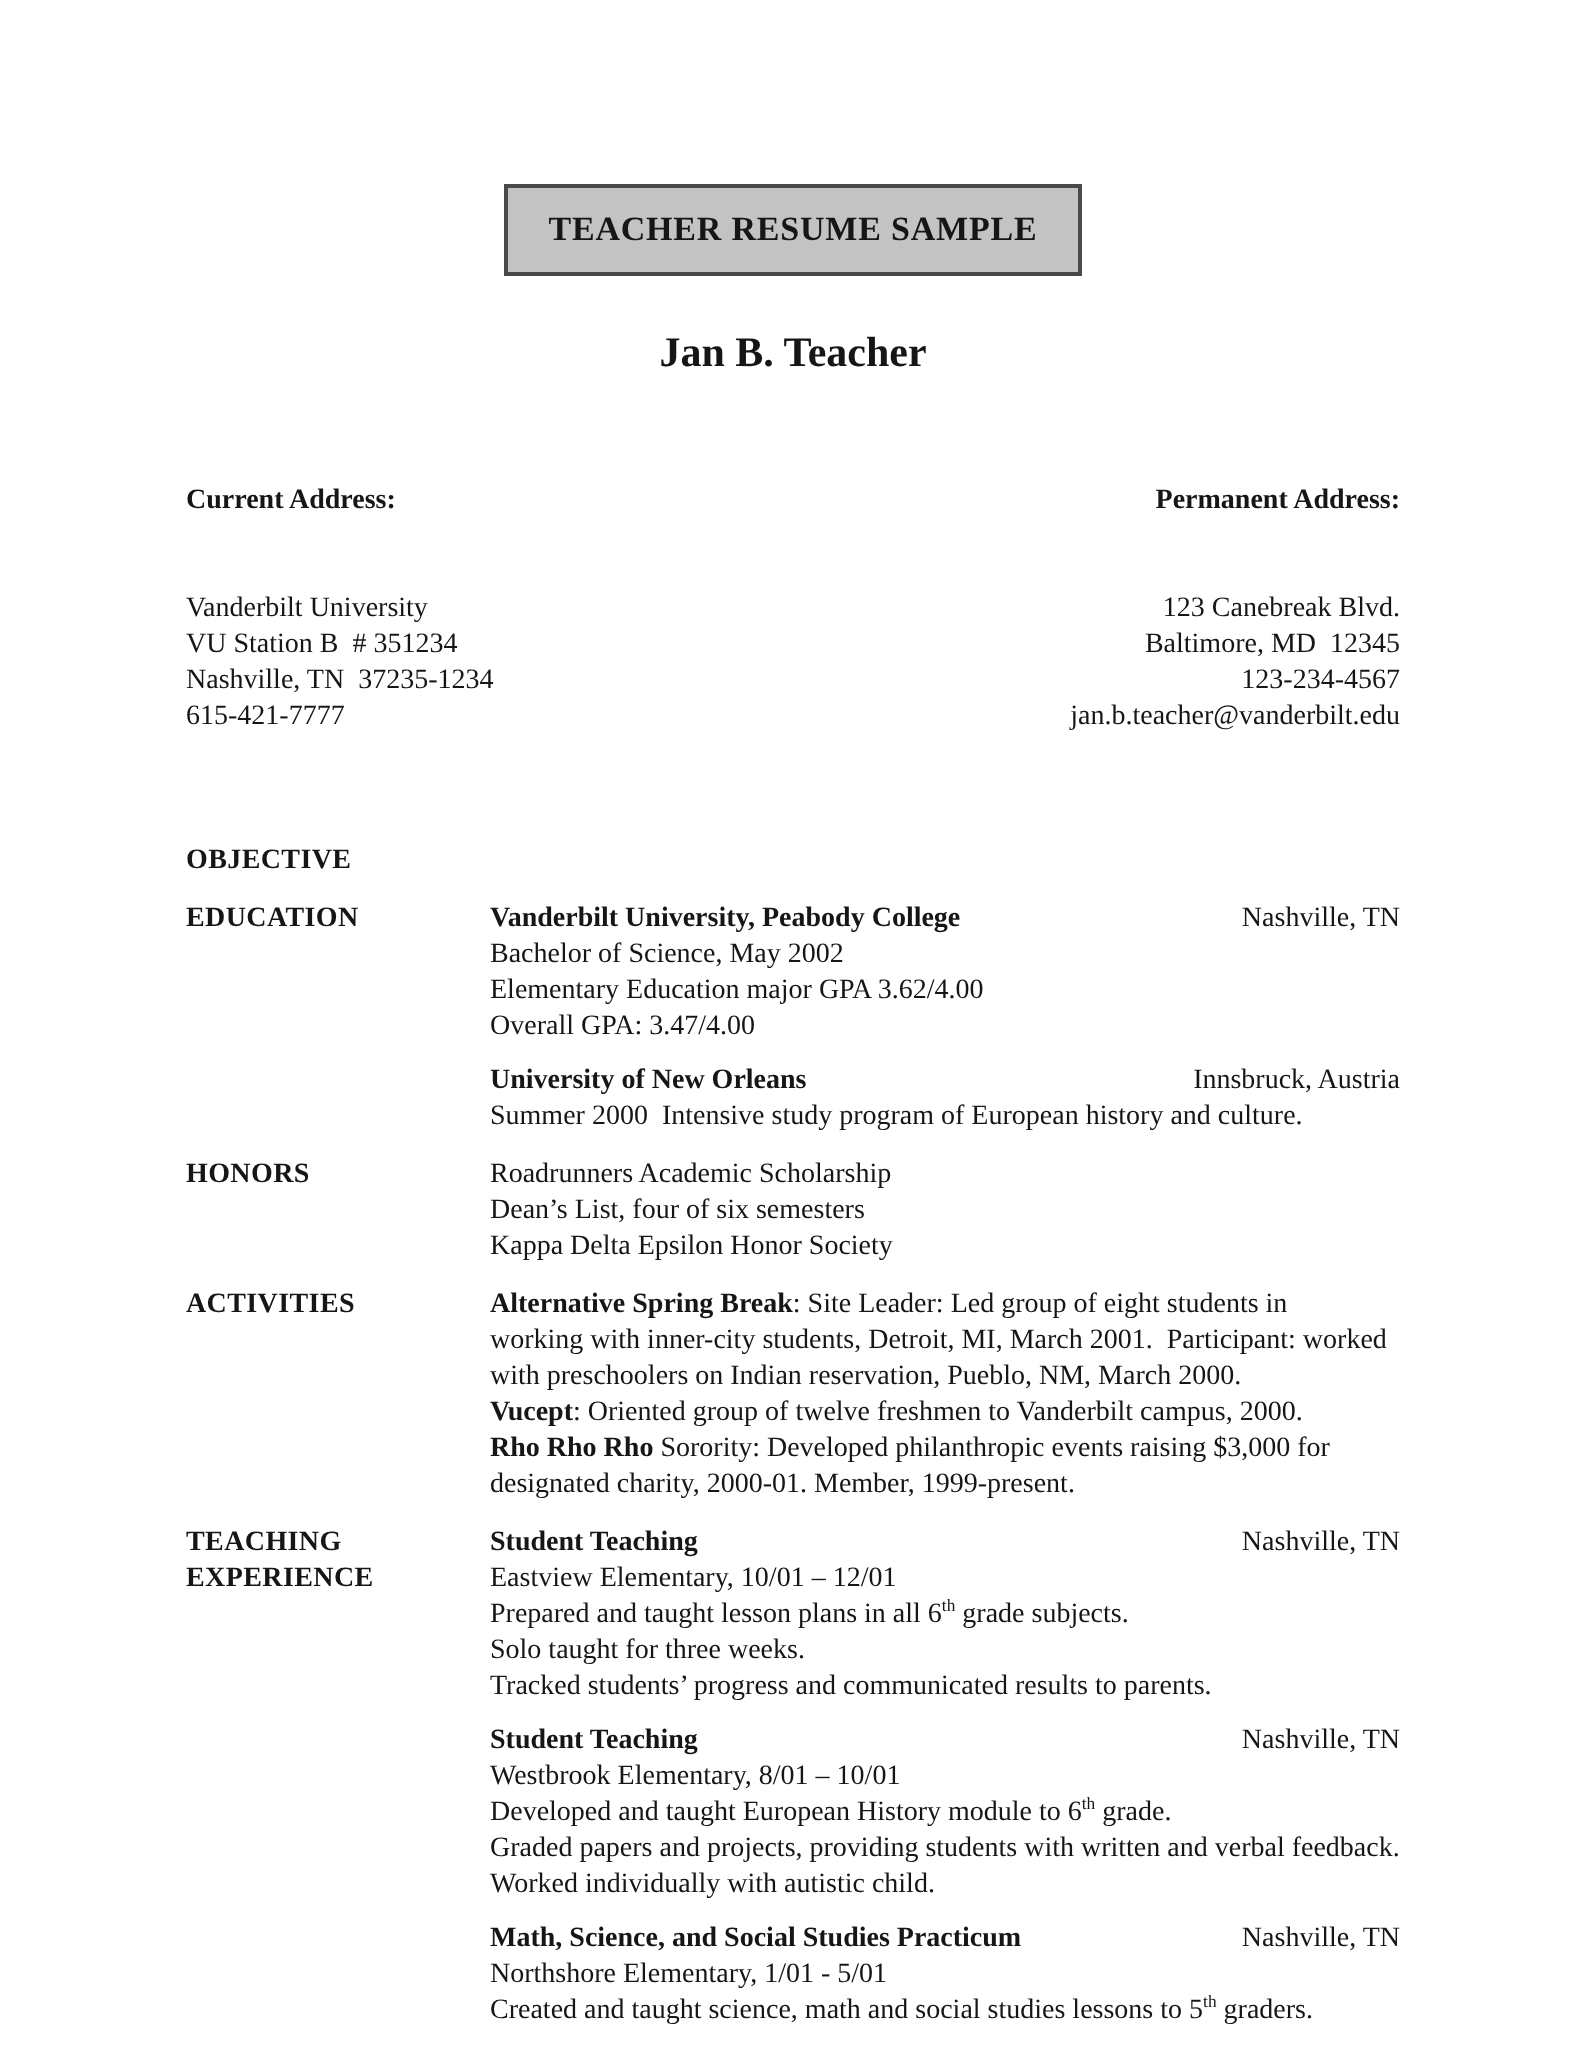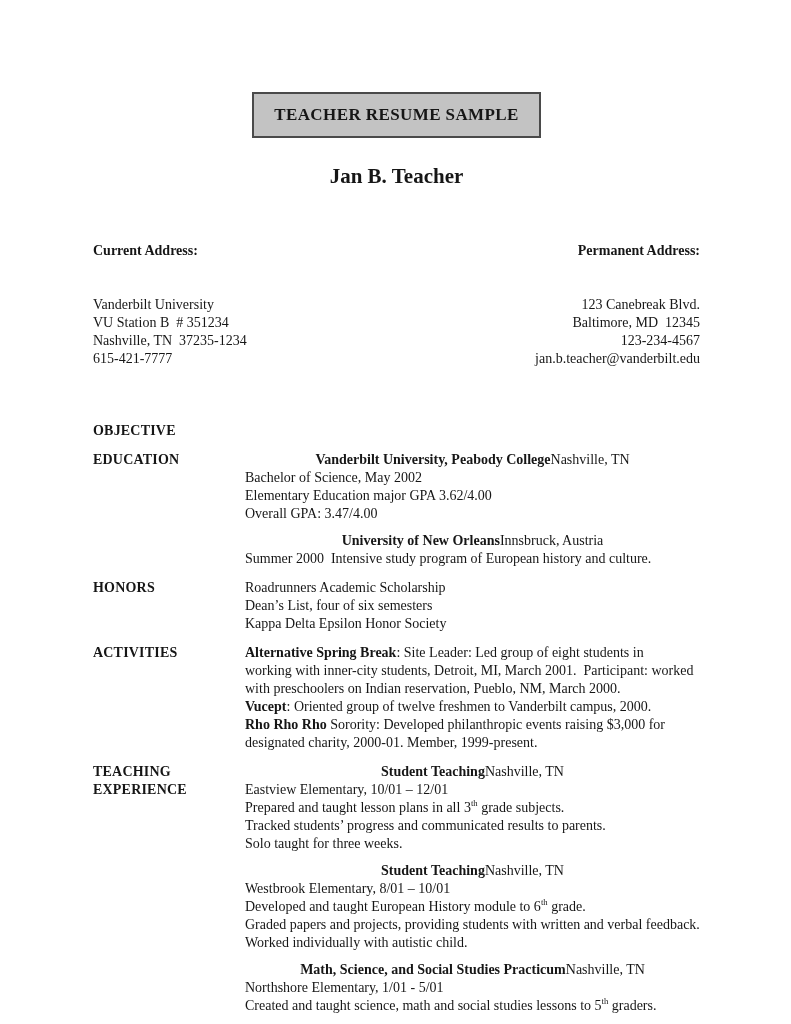--- a/index.html
+++ b/index.html
@@ -59,21 +59,21 @@
     flex: none;
     width: 120px;
     font-weight: bold;
     line-height: 18px;
     letter-spacing: 0.2px;
   }
   .section-content { flex: 1; min-width: 0; }
   .entry + .entry { margin-top: 9px; }
   .entry-header {
     display: flex;
-    justify-content: center;
+    justify-content: space-between;
     line-height: 18px;
   }
   .entry-title { font-weight: bold; }
   .entry-location { text-align: right; }
   .line {
     line-height: 18px;
     white-space: pre-wrap;
   }
   .line .b { font-weight: bold; }
   .line sup {
@@ -154,23 +154,23 @@
       </div>
       <div class="section">
         <div class="section-label">TEACHING EXPERIENCE</div>
         <div class="section-content">
           <div class="entry">
             <div class="entry-header">
               <span class="entry-title">Student Teaching</span>
               <span class="entry-location">Nashville, TN</span>
             </div>
             <div class="line"><span>Eastview Elementary, 10/01 – 12/01</span></div>
-            <div class="line"><span>Prepared and taught lesson plans in all 3</span><sup>th</sup><span> grade subjects.</span></div>
+            <div class="line"><span>Prepared and taught lesson plans in all 6</span><sup>th</sup><span> grade subjects.</span></div>
+            <div class="line"><span>Solo taught for three weeks.</span></div>
             <div class="line"><span>Tracked students’ progress and communicated results to parents.</span></div>
-            <div class="line"><span>Solo taught for three weeks.</span></div>
           </div>
           <div class="entry">
             <div class="entry-header">
               <span class="entry-title">Student Teaching</span>
               <span class="entry-location">Nashville, TN</span>
             </div>
             <div class="line"><span>Westbrook Elementary, 8/01 – 10/01</span></div>
             <div class="line"><span>Developed and taught European History module to 6</span><sup>th</sup><span> grade.</span></div>
             <div class="line"><span>Graded papers and projects, providing students with written and verbal feedback.</span></div>
             <div class="line"><span>Worked individually with autistic child.</span></div>

